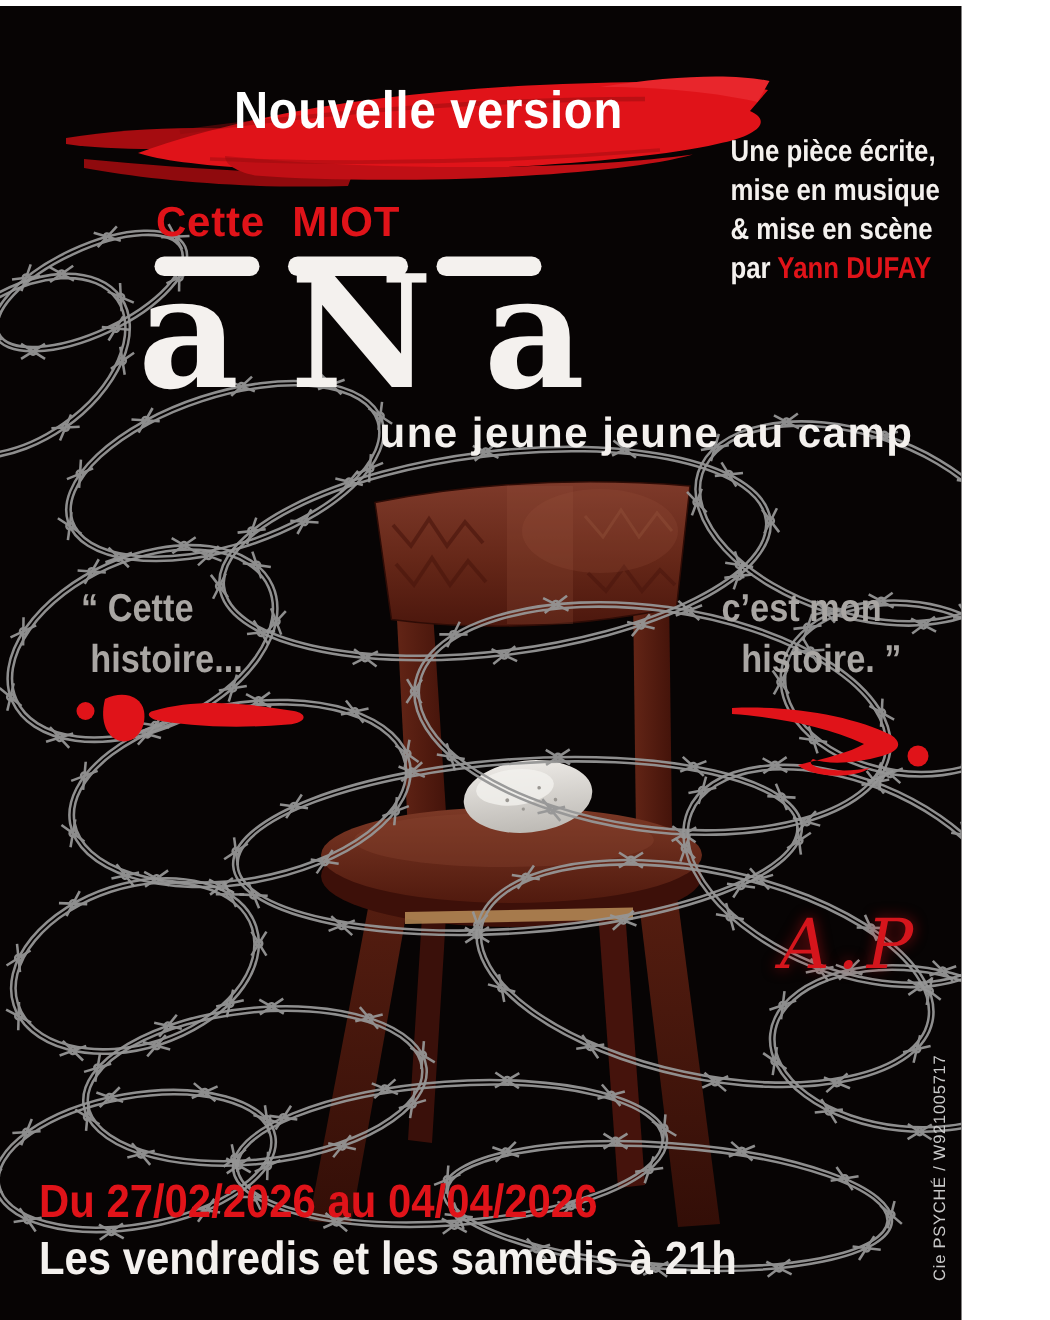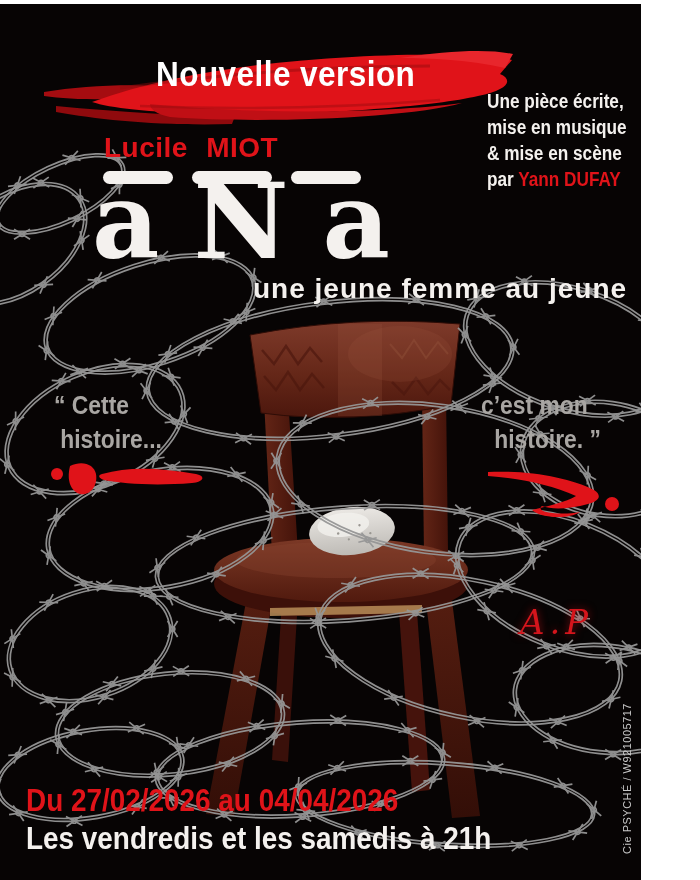--- a/index.html
+++ b/index.html
@@ -24,21 +24,21 @@
   .subtitle{left:253px;top:269px;font-size:28px;font-weight:bold;color:var(--white);letter-spacing:1px;}
 
   .quote{font-size:26px;font-weight:bold;color:var(--gray-text);line-height:34px;
          transform:scaleX(.88);transform-origin:left top;}
   .quote-left{left:54px;top:384px;}
   .quote-right{left:481px;top:384px;}
   .quote .l2-left{margin-left:7px;}
   .quote .l2-right{margin-left:15px;}
 
   .signature{left:520px;top:598px;font-family:"DejaVu Serif",serif;font-style:italic;
-             font-size:34px;color:#d5151c;letter-spacing:5px;
+             font-size:46px;color:#d5151c;letter-spacing:5px;
              text-shadow:0 0 9px rgba(225,20,25,.55);}
 
   .dates{left:26px;top:779px;font-size:31px;font-weight:bold;color:var(--red);
          transform:scaleX(.9);transform-origin:left top;}
   .schedule{left:26px;top:817px;font-size:31px;font-weight:bold;color:var(--white);
             transform:scaleX(.9);transform-origin:left top;}
 
   .company{right:8px;bottom:26px;font-size:11px;color:#c9c9c9;letter-spacing:.5px;
            writing-mode:vertical-rl;transform:rotate(180deg);}
 </style>
@@ -1095,30 +1095,30 @@
 
     <div class="txt banner-text">Nouvelle version</div>
 
     <div class="txt credits">
       <div>Une pièce écrite,</div>
       <div>mise en musique</div>
       <div>&amp; mise en scène</div>
       <div><span>par </span><span class="red">Yann DUFAY</span></div>
     </div>
 
-    <div class="txt author">Lucile MIOT</div>
+    <div class="txt author">Cette MIOT</div>
 
     <div class="dash-row txt">
       <div class="dash d1"></div>
       <div class="dash d2"></div>
       <div class="dash d3"></div>
     </div>
 
     <div class="txt title">aNa</div>
-    <div class="txt subtitle">une jeune femme au jeune</div>
+    <div class="txt subtitle">une jeune jeune au camp</div>
 
     <div class="txt quote quote-left">
       <div>“ Cette</div>
       <div class="l2-left">histoire...</div>
     </div>
 
     <div class="txt quote quote-right">
       <div>c’est mon</div>
       <div class="l2-right">histoire. ”</div>
     </div>

